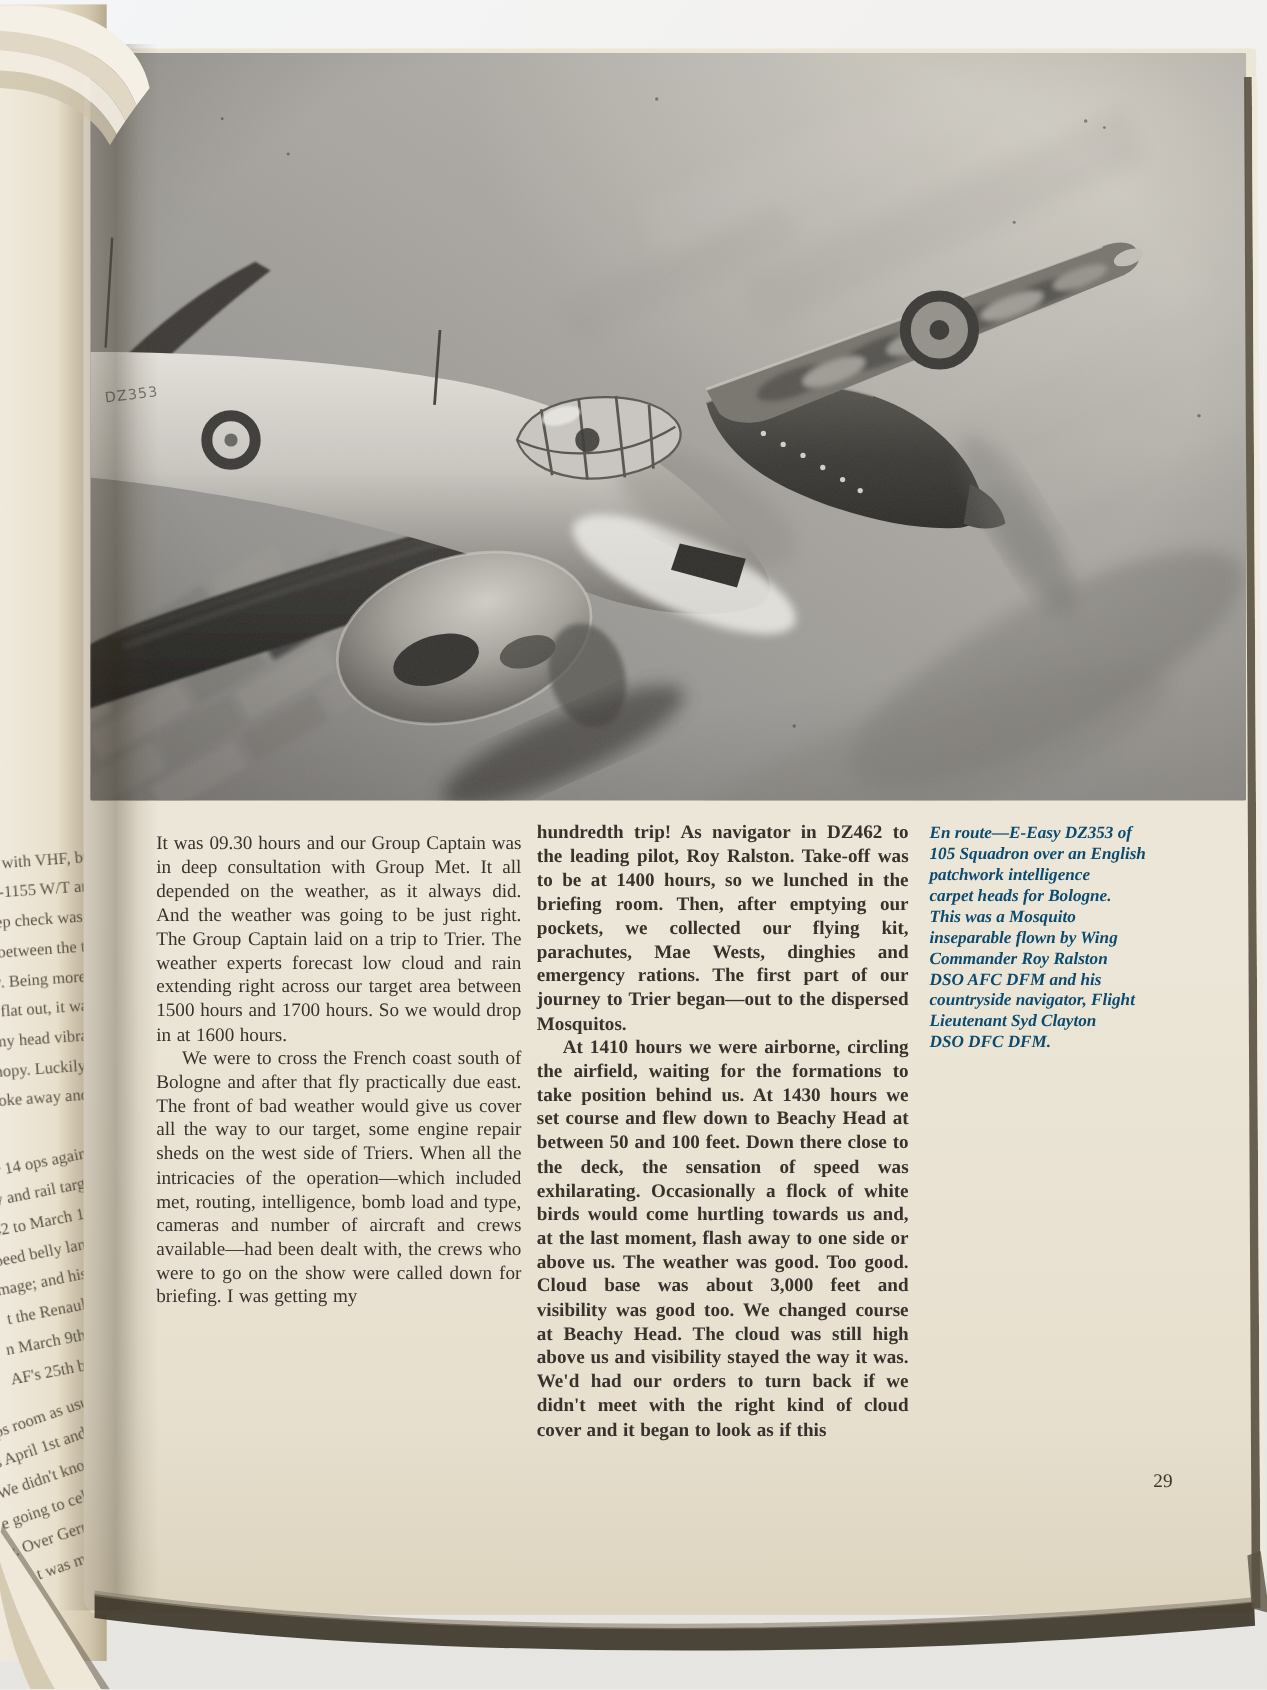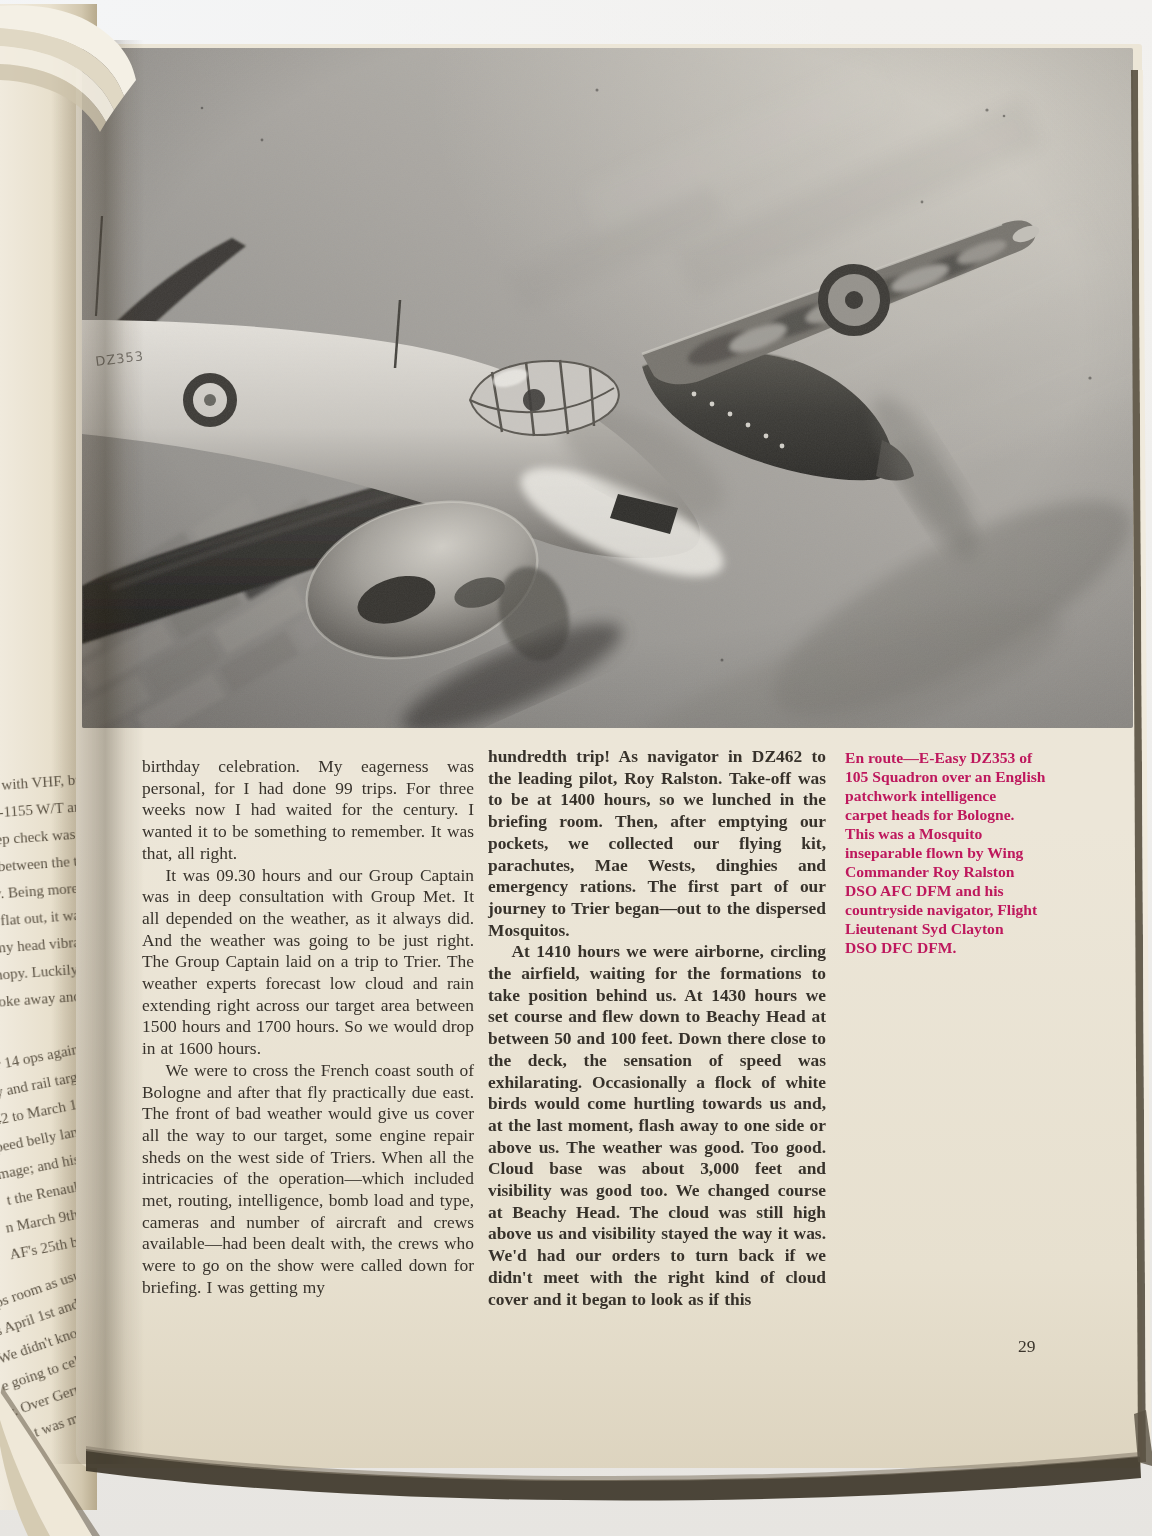--- a/index.html
+++ b/index.html
@@ -48,25 +48,25 @@
   .col{
     position:absolute;text-align:justify;color:#37322b;
     font-size:17.4px;line-height:21.7px;word-spacing:.04em;
   }
   .col p{margin:0;padding:0;}
   .col p + p{text-indent:1.35em;}
   #col-left{left:142px;top:756px;width:332px;}
   #col-mid{left:488px;top:746px;width:338px;font-weight:bold;}
   .caption{
     position:absolute;left:845px;top:748px;width:232px;
-    font-weight:700;font-size:15.6px;line-height:19px;color:#be185d;
+    font-weight:700;font-size:15.6px;line-height:19px;color:#0c4a6e;font-style:italic;
   }
   .caption div{white-space:nowrap;}
   .pageno{
-    position:absolute;left:1018px;top:1336px;width:48px;text-align:left;
+    position:absolute;left:1018px;top:1336px;width:48px;text-align:right;
     font-size:17.5px;color:#3b352c;
   }
   .overlay{position:absolute;inset:0;pointer-events:none;}
 </style>
 </head>
 <body>
 
 <div class="scene">
 
   <div class="backdrop"></div>
@@ -292,21 +292,20 @@
 
       <rect width="1051" height="680" fill="url(#gVig)"></rect>
       <rect width="1051" height="680" filter="url(#grainF)"></rect>
     </svg>
   </div>
 
   <div class="gutter-shadow"></div>
 
   <div class="col" id="col-left">
 
-  <p class="para">birthday celebration. My eagerness was personal, for I had done 99 trips. For three weeks now I had waited for the century. I wanted it to be something to remember. It was that, all right.</p>
       <p class="para">It was 09.30 hours and our Group Captain was in deep consultation with Group Met. It all depended on the weather, as it always did. And the weather was going to be just right. The Group Captain laid on a trip to Trier. The weather experts forecast low cloud and rain extending right across our target area between 1500 hours and 1700 hours. So we would drop in at 1600 hours.</p>
       <p class="para">We were to cross the French coast south of Bologne and after that fly practically due east. The front of bad weather would give us cover all the way to our target, some engine repair sheds on the west side of Triers. When all the intricacies of the operation—which included met, routing, intelligence, bomb load and type, cameras and number of aircraft and crews available—had been dealt with, the crews who were to go on the show were called down for briefing. I was getting my</p>
     </div>
   <div class="col" id="col-mid">
 
   <p class="para">hundredth trip! As navigator in DZ462 to the leading pilot, Roy Ralston. Take-off was to be at 1400 hours, so we lunched in the briefing room. Then, after emptying our pockets, we collected our flying kit, parachutes, Mae Wests, dinghies and emergency rations. The first part of our journey to Trier began—out to the dispersed Mosquitos.</p>
       <p class="para">At 1410 hours we were airborne, circling the airfield, waiting for the formations to take position behind us. At 1430 hours we set course and flew down to Beachy Head at between 50 and 100 feet. Down there close to the deck, the sensation of speed was exhilarating. Occasionally a flock of white birds would come hurtling towards us and, at the last moment, flash away to one side or above us. The weather was good. Too good. Cloud base was about 3,000 feet and visibility was good too. We changed course at Beachy Head. The cloud was still high above us and visibility stayed the way it was. We'd had our orders to turn back if we didn't meet with the right kind of cloud cover and it began to look as if this</p>
     </div>
   <div class="caption">
 

